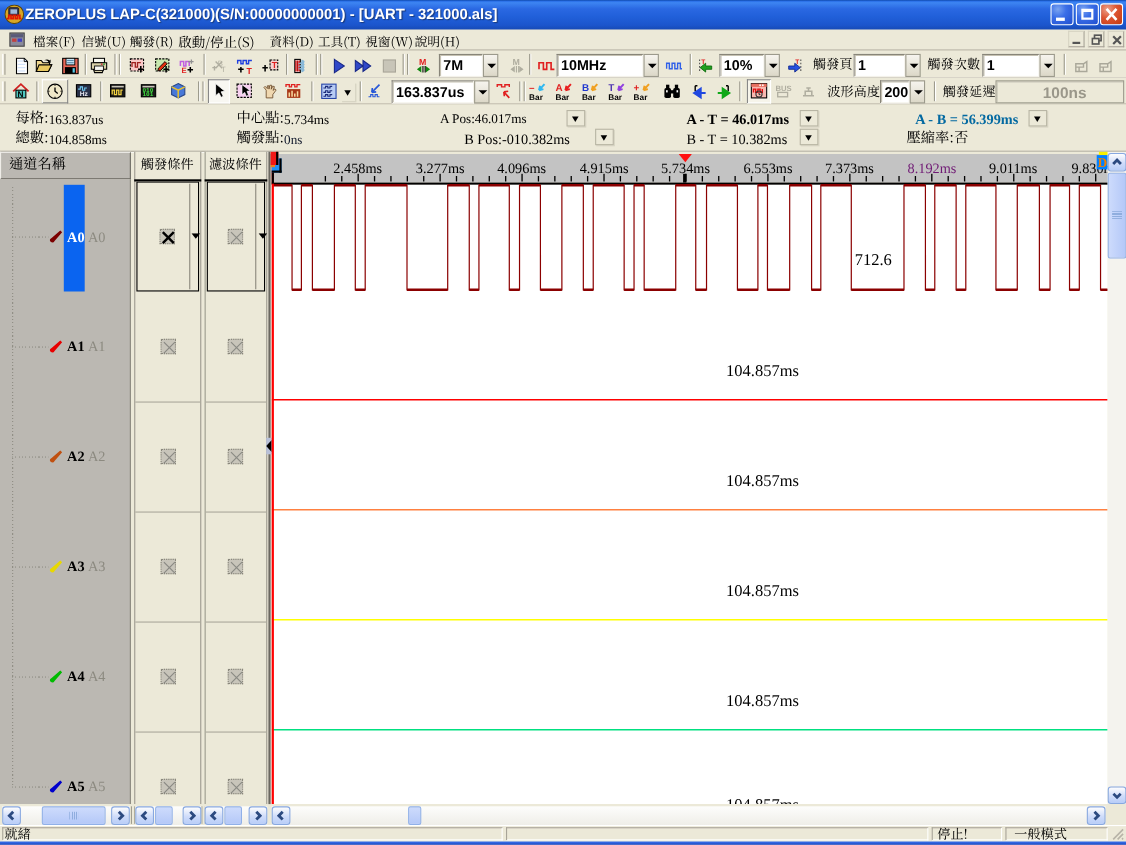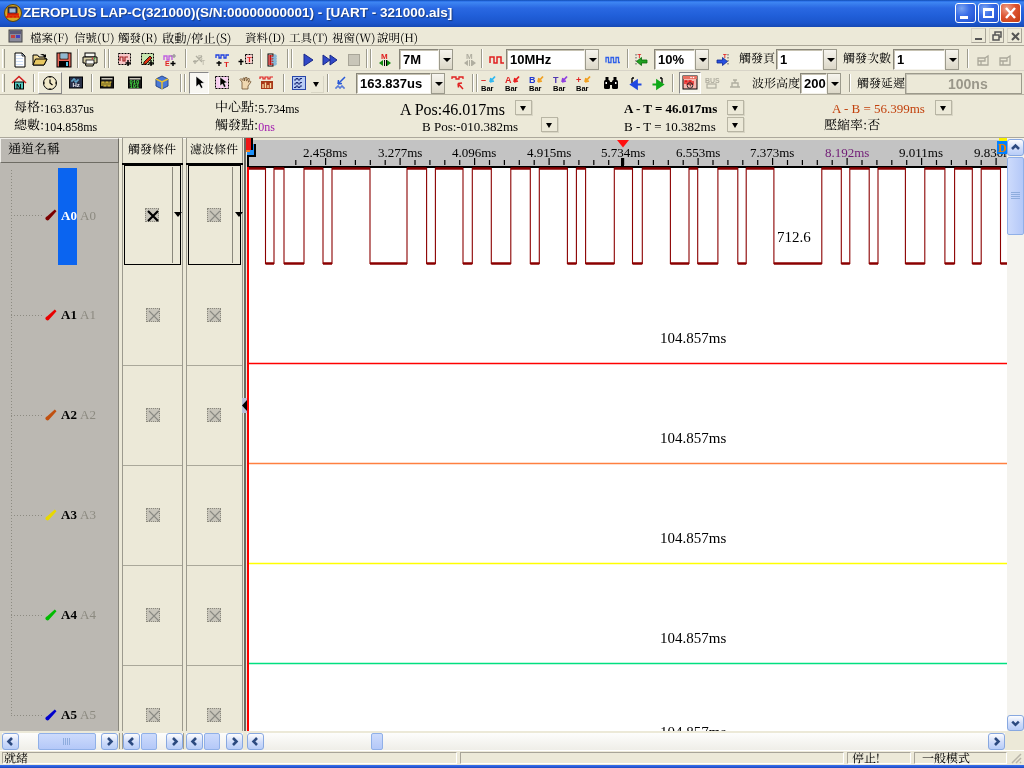--- a/index.html
+++ b/index.html
@@ -374,30 +374,30 @@
     <path transform="translate(0,11.4)" d="M5.9 -2.7H5.7C5.7 -1.9 5.3 -1.1 4.9 -0.8C4.6 -0.6 4.5 -0.4 4.6 -0.1C4.8 0.1 5.3 0 5.5 -0.2C5.9 -0.6 6.2 -1.5 5.9 -2.7ZM7.9 -3.2 6.7 -3.3V-0.1C6.7 0.5 6.9 0.6 7.8 0.6H9.1C10.9 0.6 11.2 0.5 11.2 0.1C11.2 0 11.2 -0.1 10.9 -0.2L10.9 -1.7H10.7C10.6 -1.1 10.4 -0.4 10.3 -0.2C10.3 -0.1 10.3 -0.1 10.1 -0.1C10 -0.1 9.6 -0.1 9.1 -0.1H8C7.6 -0.1 7.5 -0.1 7.5 -0.3V-2.8C7.8 -2.9 7.9 -3 7.9 -3.2ZM10.9 -3 10.7 -2.9C11.3 -2.3 11.8 -1.3 11.9 -0.5C12.7 0.2 13.4 -1.7 10.9 -3ZM8.3 -3.7 8.1 -3.6C8.6 -3.1 9.1 -2.2 9.1 -1.5C9.8 -0.8 10.6 -2.5 8.3 -3.7ZM1.7 -2.5H1.4C1.5 -1.7 1.2 -0.8 0.8 -0.4C0.6 -0.2 0.4 0.1 0.6 0.3C0.8 0.6 1.2 0.4 1.4 0.2C1.8 -0.3 2 -1.2 1.7 -2.5ZM3.9 -3.1 3.7 -3C4.1 -2.6 4.4 -1.8 4.4 -1.2C5.1 -0.7 5.8 -2.1 3.9 -3.1ZM2.8 -2.8 2.6 -2.7C2.7 -2.1 2.8 -1.1 2.7 -0.3C3.3 0.4 4.2 -1.1 2.8 -2.8ZM3.8 -5.7 3.6 -5.7C3.8 -5.3 4.1 -4.8 4.3 -4.3L1.5 -4.1C2.7 -5.1 4 -6.7 4.7 -7.7C5 -7.6 5.2 -7.7 5.3 -7.9L4.1 -8.6C3.9 -8.2 3.6 -7.7 3.3 -7.1H1.4C2.2 -8 3.2 -9.2 3.7 -10.1C3.9 -10 4.1 -10.2 4.2 -10.3L3 -10.9C2.6 -9.9 1.7 -8 1 -7.3C0.9 -7.2 0.7 -7.1 0.7 -7.1L1.1 -6C1.2 -6.1 1.3 -6.1 1.4 -6.3C2 -6.4 2.5 -6.6 3 -6.7C2.4 -5.7 1.7 -4.8 1 -4.2C0.9 -4.2 0.7 -4.1 0.7 -4.1L1.1 -3C1.2 -3 1.3 -3.1 1.4 -3.2C2.5 -3.5 3.6 -3.8 4.3 -4C4.4 -3.8 4.4 -3.5 4.4 -3.3C5.1 -2.7 5.9 -4.3 3.8 -5.7ZM9.4 -8.5 8.4 -8.9C8.2 -8.5 8 -8.1 7.8 -7.7C7.5 -7.8 7.2 -8 6.9 -8.1L6.8 -8L7.6 -7.4C7.3 -7 7 -6.7 6.8 -6.4L6.9 -6.3C7.3 -6.5 7.7 -6.7 8 -7.1C8.3 -6.9 8.5 -6.6 8.8 -6.4C8.3 -5.8 7.7 -5.3 7.1 -5L7.2 -4.8C7.9 -5.1 8.6 -5.5 9.2 -6C9.6 -5.7 9.8 -5.4 10 -5.1C10.6 -4.8 10.8 -5.5 9.7 -6.5C9.9 -6.7 10.2 -7 10.3 -7.3C10.6 -7.2 10.8 -7.3 10.8 -7.5L9.9 -8C9.7 -7.6 9.4 -7.2 9.2 -6.9C8.9 -7.1 8.7 -7.2 8.3 -7.4C8.6 -7.7 8.8 -8 8.9 -8.3C9.2 -8.3 9.4 -8.4 9.4 -8.5ZM5.7 -9.8V-3.5H5.8C6.2 -3.5 6.4 -3.7 6.4 -3.8V-4.3H11.1V-3.8H11.2C11.6 -3.8 11.9 -3.9 11.9 -4V-9C12.2 -9 12.3 -9.1 12.4 -9.2L11.5 -9.9L11 -9.4H8.1C8.4 -9.7 8.7 -10 8.9 -10.3C9.2 -10.3 9.4 -10.4 9.4 -10.6L8.2 -10.9C8 -10.5 7.8 -9.8 7.7 -9.4H6.6ZM6.4 -4.6V-9H11.1V-4.6Z M19.6 -3.4 18.3 -3.7C18.3 -3.4 18.3 -3.1 18.2 -2.8H16.4L16.7 -3.4C17.1 -3.4 17.2 -3.5 17.2 -3.7L16 -4C15.9 -3.7 15.8 -3.2 15.6 -2.8H13.5L13.6 -2.4H15.4C15.2 -1.9 14.9 -1.4 14.8 -1.1C15.3 -0.9 16.1 -0.7 16.8 -0.5C16 0 15 0.5 13.6 0.8L13.6 1C15.4 0.7 16.6 0.3 17.4 -0.3C18 -0 18.6 0.2 19 0.5C19.7 0.7 20 -0.3 18.1 -0.9C18.5 -1.3 18.8 -1.8 19 -2.4H20.8C21 -2.4 21.1 -2.4 21.1 -2.6C20.8 -3 20.2 -3.4 20.2 -3.4L19.7 -2.8H19.1L19.1 -3.1C19.4 -3.1 19.6 -3.2 19.6 -3.4ZM16.7 -4.4H15.2V-5.5H16.7ZM17.4 -4.4V-5.5H19V-4.4ZM20.2 -9 19.7 -8.5H19.6V-9.2C19.8 -9.3 20 -9.4 20 -9.5L19.1 -10.2L18.7 -9.7H17.4V-10.4C17.8 -10.5 17.9 -10.6 17.9 -10.7L16.7 -10.9V-9.7H15.5L14.6 -10.1V-8.5H13.5L13.6 -8.1H14.6V-6.3H14.7C15.1 -6.3 15.4 -6.5 15.4 -6.6V-6.8H16.7V-5.9H15.3L14.4 -6.3V-3.5H14.5C14.9 -3.5 15.2 -3.7 15.2 -3.8V-4H19V-3.7H19.1C19.4 -3.7 19.8 -3.8 19.8 -3.9V-5.4C20 -5.4 20.1 -5.5 20.2 -5.6L19.3 -6.3L18.9 -5.9H17.4V-6.8H18.8V-6.5H18.9C19.2 -6.5 19.6 -6.7 19.6 -6.7V-8.1H20.7C20.9 -8.1 21 -8.2 21 -8.3C20.7 -8.6 20.2 -9 20.2 -9ZM16.7 -8.5H15.4V-9.3H16.7ZM16.7 -8.1V-7.2H15.4V-8.1ZM17.4 -8.5V-9.3H18.8V-8.5ZM17.4 -8.1H18.8V-7.2H17.4ZM18.1 -2.4C18 -1.9 17.7 -1.5 17.4 -1.1C16.9 -1.1 16.4 -1.2 15.7 -1.2C15.9 -1.6 16.1 -2 16.2 -2.4ZM23 -10.7 21.6 -10.9C21.4 -8.6 20.7 -6.1 20 -4.4L20.2 -4.3C20.6 -4.9 20.9 -5.5 21.2 -6.2C21.4 -4.7 21.7 -3.4 22.2 -2.2C21.6 -1.1 20.6 -0 19.3 0.9L19.5 1C20.8 0.3 21.8 -0.5 22.6 -1.5C23.1 -0.5 23.8 0.4 24.8 1C24.9 0.7 25.2 0.5 25.5 0.4L25.6 0.3C24.5 -0.3 23.6 -1.1 23 -2.1C24 -3.7 24.4 -5.6 24.6 -7.8H25.2C25.4 -7.8 25.5 -7.8 25.5 -8C25.1 -8.4 24.4 -8.9 24.4 -8.9L23.8 -8.2H22C22.2 -8.9 22.4 -9.6 22.5 -10.4C22.8 -10.4 22.9 -10.5 23 -10.7ZM21.9 -7.8H23.7C23.5 -6 23.2 -4.3 22.6 -2.9C22 -4 21.7 -5.3 21.4 -6.7C21.6 -7 21.7 -7.4 21.9 -7.8Z M28.1 0.2C28.6 0.2 28.9 -0.2 28.9 -0.6C28.9 -1.1 28.6 -1.4 28.1 -1.4C27.7 -1.4 27.3 -1.1 27.3 -0.6C27.3 -0.2 27.7 0.2 28.1 0.2ZM28.1 -5C28.6 -5 28.9 -5.3 28.9 -5.7C28.9 -6.2 28.6 -6.6 28.1 -6.6C27.7 -6.6 27.3 -6.2 27.3 -5.7C27.3 -5.3 27.7 -5 28.1 -5Z" fill="#000000"></path>
   </svg>
 <div class="ab serif" style="left:44.251px;top:120px;font-size:12px;color:#000;font-weight:normal;white-space:nowrap">104.858ms</div>
 <svg style="position:absolute;left:215px;top:100px;overflow:visible" width="2" height="2">
     <path transform="translate(0,11.4)" d="M10.7 -4.3H6.9V-7.8H10.7ZM7.4 -10.8 6 -10.9V-8.2H2.3L1.4 -8.6V-2.7H1.5C1.9 -2.7 2.2 -2.9 2.2 -3V-4H6V1H6.2C6.5 1 6.9 0.8 6.9 0.7V-4H10.7V-2.9H10.8C11.1 -2.9 11.5 -3.1 11.6 -3.2V-7.6C11.8 -7.7 12 -7.8 12.1 -7.9L11 -8.7L10.6 -8.2H6.9V-10.4C7.2 -10.4 7.3 -10.6 7.4 -10.8ZM2.2 -4.3V-7.8H6V-4.3Z M18.7 -10.8 18.5 -10.7C19.3 -9.8 20.3 -8.4 20.6 -7.3C21.6 -6.5 22.3 -8.8 18.7 -10.8ZM18.2 -8.4 16.9 -8.6V-0.7C16.9 0.2 17.2 0.4 18.5 0.4H20.4C23.1 0.4 23.6 0.3 23.6 -0.2C23.6 -0.4 23.5 -0.5 23.2 -0.5L23.1 -2.9H23C22.8 -1.8 22.6 -0.9 22.5 -0.7C22.4 -0.5 22.3 -0.5 22.1 -0.4C21.9 -0.4 21.3 -0.4 20.4 -0.4H18.6C17.8 -0.4 17.7 -0.5 17.7 -0.8V-8.1C18 -8.1 18.1 -8.3 18.2 -8.4ZM23 -6.7 22.8 -6.6C24 -5.4 24.5 -3.4 24.7 -2.3C25.5 -1.3 26.4 -4.2 23 -6.7ZM15.3 -6.9H15C15.1 -5.1 14.4 -3.4 13.8 -2.7C13.6 -2.4 13.5 -2.1 13.7 -1.9C13.9 -1.6 14.5 -1.9 14.8 -2.4C15.3 -3.1 15.8 -4.7 15.3 -6.9Z M29.8 -2 29.6 -1.9C30 -1.3 30.3 -0.4 30.3 0.3C30.9 1 31.7 -0.5 29.8 -2ZM31.2 -2 31 -1.9C31.4 -1.4 31.9 -0.5 31.9 0.2C32.6 0.8 33.3 -0.8 31.2 -2ZM28.6 -1.9 28.4 -1.9C28.6 -1.2 28.7 -0.3 28.6 0.5C29.1 1.2 30.1 -0.3 28.6 -1.9ZM27.7 -1.9 27.4 -1.9C27.4 -1.2 27 -0.4 26.6 -0C26.4 0.2 26.3 0.5 26.4 0.7C26.6 1 27.1 0.9 27.3 0.6C27.7 0.2 27.9 -0.7 27.7 -1.9ZM28.1 -9.2 28 -9.2C28.2 -8.6 28.5 -7.8 28.5 -7.2C29 -6.7 29.5 -7.8 28.1 -9.2ZM36.2 -10.7 34.9 -10.8V-4.9H33.9L33 -5.3V0.8H33.1C33.5 0.8 33.8 0.7 33.8 0.6V-0.1H37.1V0.7H37.2C37.6 0.7 37.9 0.5 37.9 0.5V-4.4C38.2 -4.5 38.3 -4.5 38.4 -4.6L37.5 -5.4L37 -4.9H35.7V-7.5H38.2C38.4 -7.5 38.5 -7.6 38.5 -7.7C38.1 -8.1 37.5 -8.6 37.5 -8.6L37 -7.9H35.7V-10.3C36 -10.4 36.1 -10.5 36.2 -10.7ZM33.8 -0.5V-4.5H37.1V-0.5ZM27.8 -5.8V-6.1H29.2V-4.8H26.9L27 -4.4H29.2V-2.8H26.5L26.6 -2.4H32.5C32.7 -2.4 32.8 -2.5 32.8 -2.7C32.5 -3 31.9 -3.5 31.9 -3.5L31.4 -2.8H30V-4.4H32.2C32.3 -4.4 32.4 -4.4 32.5 -4.6C32.1 -4.9 31.6 -5.4 31.6 -5.4L31.1 -4.8H30V-6.1H31.4V-5.7H31.5C31.8 -5.7 32.1 -5.9 32.1 -6V-9.6C32.4 -9.7 32.6 -9.8 32.7 -9.8L31.7 -10.6L31.3 -10.1H27.9L27.1 -10.5V-5.5H27.2C27.5 -5.5 27.8 -5.7 27.8 -5.8ZM29.3 -6.5H27.8V-9.7H29.3ZM30 -6.5V-9.7H31.4V-9L30.6 -9.2C30.5 -8.7 30.3 -7.7 30.1 -7L30.3 -7C30.7 -7.6 31 -8.2 31.2 -8.7C31.3 -8.7 31.3 -8.7 31.4 -8.7V-6.5Z M41.1 0.2C41.6 0.2 41.9 -0.2 41.9 -0.6C41.9 -1.1 41.6 -1.4 41.1 -1.4C40.7 -1.4 40.3 -1.1 40.3 -0.6C40.3 -0.2 40.7 0.2 41.1 0.2ZM41.1 -5C41.6 -5 41.9 -5.3 41.9 -5.7C41.9 -6.2 41.6 -6.6 41.1 -6.6C40.7 -6.6 40.3 -6.2 40.3 -5.7C40.3 -5.3 40.7 -5 41.1 -5Z" fill="#000000"></path>
   </svg>
 <div class="ab serif" style="left:258.251px;top:102px;font-size:12px;color:#000;font-weight:normal;white-space:nowrap">5.734ms</div>
 <svg style="position:absolute;left:215px;top:118px;overflow:visible" width="2" height="2">
     <path transform="translate(0,11.4)" d="M3.8 -9.2C3.7 -8.7 3.4 -8.1 3.2 -7.6H2.2L1.8 -7.8C2 -8.2 2.3 -8.7 2.5 -9.2ZM9.2 -2.1 9 -2C9.2 -1.8 9.4 -1.5 9.6 -1.3L8.6 -1.2V-2.5H9.6V-2.1H9.7C10 -2.1 10.3 -2.3 10.3 -2.3V-4.3C10.5 -4.3 10.7 -4.4 10.7 -4.4L9.9 -5.1L9.6 -4.7H8.6V-5.4C8.9 -5.4 9 -5.5 9 -5.7L7.9 -5.8V-4.7H7.1L6.5 -5C6.8 -5.3 7.1 -5.7 7.4 -6.1H11.3C11.2 -2.5 11.1 -0.5 10.8 -0.1C10.6 0 10.6 0 10.3 0C10.1 0 9.3 -0 8.8 -0.1L8.8 0.2C9.2 0.2 9.7 0.3 9.9 0.5C10 0.6 10.1 0.8 10.1 1C10.6 1 11.1 0.9 11.4 0.5C11.9 -0 12 -2 12.1 -6C12.3 -6 12.5 -6.1 12.6 -6.2L11.6 -7L11.2 -6.4H7.6C7.7 -6.7 7.9 -6.9 8 -7.2C8.3 -7.2 8.4 -7.3 8.5 -7.4L7.9 -7.6H11.1V-7.2H11.2C11.6 -7.2 11.9 -7.4 11.9 -7.4V-9.7C12.1 -9.8 12.2 -9.8 12.3 -9.9L11.4 -10.6L11 -10.2H6.9L6 -10.5V-7.1H6.1C6.5 -7.1 6.7 -7.3 6.7 -7.3V-7.6H7.2C6.8 -6.3 6.1 -5.2 5.3 -4.4V-7.1C5.6 -7.1 5.8 -7.2 5.9 -7.3L4.8 -8.1L4.5 -7.6H3.5C4 -8.1 4.4 -8.7 4.7 -9.1C4.9 -9.1 5.1 -9.2 5.2 -9.2L4.3 -10.1L3.8 -9.6H2.7L3 -10.3C3.2 -10.3 3.4 -10.4 3.4 -10.5L2.3 -10.9C1.9 -9.2 1.2 -7.6 0.4 -6.5L0.6 -6.4C0.9 -6.6 1.1 -6.9 1.4 -7.2V-4.7C1.4 -2.8 1.3 -0.7 0.5 0.9L0.7 1C1.6 -0.1 1.9 -1.5 2 -2.9H4.6V-0.2C4.6 0 4.5 0.1 4.3 0.1C4.1 0.1 2.9 0 2.9 0V0.2C3.4 0.3 3.7 0.4 3.9 0.5C4.1 0.6 4.1 0.8 4.1 1C5.2 0.9 5.3 0.5 5.3 -0.1V-4C5.7 -4.2 6 -4.5 6.3 -4.8V-2H6.4C6.7 -2 7 -2.1 7 -2.2V-2.5H7.9V-1.1C7 -1 6.2 -0.9 5.8 -0.9L6.2 0.1C6.3 0 6.5 -0.1 6.5 -0.2C7.9 -0.5 8.9 -0.8 9.7 -1C9.8 -0.8 9.9 -0.6 9.9 -0.5C10.6 0.1 11.2 -1.3 9.2 -2.1ZM2.1 -7.2H3V-5.5H2.1ZM2.1 -5.1H3V-3.2H2.1C2.1 -3.7 2.1 -4.2 2.1 -4.7ZM4.6 -7.2V-5.5H3.7V-7.2ZM4.6 -5.1V-3.2H3.7V-5.1ZM6.7 -8V-9.8H7.7V-8ZM11.1 -8H10.1V-9.8H11.1ZM8.4 -8V-9.8H9.4V-8ZM7 -2.9V-4.3H7.9V-2.9ZM9.6 -2.9H8.6V-4.3H9.6Z M14.9 -9.1 14.8 -9C15.3 -8.7 15.9 -8.1 16 -7.5C16.1 -7.5 16.1 -7.5 16.2 -7.4C15.4 -6.7 14.5 -6.1 13.5 -5.7L13.6 -5.5C14.3 -5.7 15 -6 15.6 -6.3L15.6 -6.3H17.4V-4.8H15.8L14.8 -5.3C14.8 -4.7 14.7 -3.8 14.5 -3.2C14.3 -3.1 14.1 -3.1 14 -3L14.9 -2.2L15.3 -2.7H17.4C17.3 -1.2 17 -0.3 16.7 -0.1C16.6 0 16.5 0.1 16.2 0.1C16 0.1 15.2 0 14.7 -0.1L14.7 0.2C15.1 0.2 15.6 0.4 15.7 0.5C15.9 0.6 16 0.8 16 1C16.4 1 16.9 0.9 17.2 0.7C17.7 0.3 18.1 -0.8 18.2 -2.6C18.5 -2.6 18.6 -2.7 18.7 -2.8L17.8 -3.6L17.3 -3.1H15.3C15.4 -3.5 15.5 -4 15.5 -4.4H17.4V-3.9H17.5C17.8 -3.9 18.2 -4.1 18.2 -4.1V-6.1C18.4 -6.2 18.6 -6.3 18.7 -6.4L17.9 -7.1L17.5 -6.7H16.1C17.4 -7.5 18.3 -8.5 19 -9.7C19.3 -9.7 19.4 -9.7 19.5 -9.8L18.6 -10.7L18 -10.1H14.4L14.5 -9.8H18C17.7 -9.1 17.2 -8.5 16.7 -8C16.7 -8.4 16.2 -8.9 14.9 -9.1ZM19.5 -2.2 19.4 -2.1C19.9 -1.8 20.6 -1.4 21.2 -1C20.3 -0.3 19.3 0.4 18 0.8L18.1 1C19.6 0.7 20.8 0.1 21.8 -0.7C22.5 -0.1 23.2 0.4 23.6 0.9C24.5 1.2 24.6 0 22.4 -1.2C22.9 -1.6 23.3 -2.2 23.7 -2.7C24 -2.8 24.1 -2.8 24.2 -2.9L23.3 -3.7L22.7 -3.2H18.9L19 -2.8H22.6C22.4 -2.4 22.1 -1.9 21.7 -1.5C21.1 -1.8 20.4 -2 19.5 -2.2ZM20 -10.9 19.8 -10.8C20.3 -9.3 21.2 -8 22.3 -7.1L21.9 -6.7H20.6L19.7 -7.1V-5.9C19.7 -5.1 19.5 -4.2 18.5 -3.5L18.6 -3.3C20.3 -4 20.5 -5.1 20.5 -5.9V-6.3H22V-4.5C22 -4 22.1 -3.8 22.8 -3.8H23.4C24.5 -3.8 24.7 -3.9 24.7 -4.3C24.7 -4.4 24.6 -4.5 24.4 -4.6L24.3 -4.6H24.2C24.2 -4.6 24.1 -4.5 24 -4.5C24 -4.5 23.9 -4.5 23.9 -4.5C23.8 -4.5 23.6 -4.5 23.5 -4.5H23C22.9 -4.5 22.8 -4.6 22.8 -4.7V-6.2C23 -6.2 23.2 -6.3 23.3 -6.4L23.2 -6.4C23.7 -6.1 24.2 -5.8 24.8 -5.6C24.9 -6 25.2 -6.3 25.6 -6.3L25.6 -6.4C24.6 -6.8 23.6 -7.2 22.8 -7.8C23.4 -8.1 24.1 -8.4 24.5 -8.7C24.8 -8.6 24.9 -8.7 25 -8.8L24 -9.5C23.6 -9.1 23 -8.4 22.5 -7.9C22.1 -8.2 21.7 -8.6 21.4 -8.9C22 -9.2 22.8 -9.6 23.2 -9.9C23.5 -9.8 23.6 -9.9 23.7 -10L22.7 -10.7C22.4 -10.3 21.7 -9.6 21.2 -9.1C20.7 -9.7 20.3 -10.3 20 -10.9Z M29.8 -2 29.6 -1.9C30 -1.3 30.3 -0.4 30.3 0.3C30.9 1 31.7 -0.5 29.8 -2ZM31.2 -2 31 -1.9C31.4 -1.4 31.9 -0.5 31.9 0.2C32.6 0.8 33.3 -0.8 31.2 -2ZM28.6 -1.9 28.4 -1.9C28.6 -1.2 28.7 -0.3 28.6 0.5C29.1 1.2 30.1 -0.3 28.6 -1.9ZM27.7 -1.9 27.4 -1.9C27.4 -1.2 27 -0.4 26.6 -0C26.4 0.2 26.3 0.5 26.4 0.7C26.6 1 27.1 0.9 27.3 0.6C27.7 0.2 27.9 -0.7 27.7 -1.9ZM28.1 -9.2 28 -9.2C28.2 -8.6 28.5 -7.8 28.5 -7.2C29 -6.7 29.5 -7.8 28.1 -9.2ZM36.2 -10.7 34.9 -10.8V-4.9H33.9L33 -5.3V0.8H33.1C33.5 0.8 33.8 0.7 33.8 0.6V-0.1H37.1V0.7H37.2C37.6 0.7 37.9 0.5 37.9 0.5V-4.4C38.2 -4.5 38.3 -4.5 38.4 -4.6L37.5 -5.4L37 -4.9H35.7V-7.5H38.2C38.4 -7.5 38.5 -7.6 38.5 -7.7C38.1 -8.1 37.5 -8.6 37.5 -8.6L37 -7.9H35.7V-10.3C36 -10.4 36.1 -10.5 36.2 -10.7ZM33.8 -0.5V-4.5H37.1V-0.5ZM27.8 -5.8V-6.1H29.2V-4.8H26.9L27 -4.4H29.2V-2.8H26.5L26.6 -2.4H32.5C32.7 -2.4 32.8 -2.5 32.8 -2.7C32.5 -3 31.9 -3.5 31.9 -3.5L31.4 -2.8H30V-4.4H32.2C32.3 -4.4 32.4 -4.4 32.5 -4.6C32.1 -4.9 31.6 -5.4 31.6 -5.4L31.1 -4.8H30V-6.1H31.4V-5.7H31.5C31.8 -5.7 32.1 -5.9 32.1 -6V-9.6C32.4 -9.7 32.6 -9.8 32.7 -9.8L31.7 -10.6L31.3 -10.1H27.9L27.1 -10.5V-5.5H27.2C27.5 -5.5 27.8 -5.7 27.8 -5.8ZM29.3 -6.5H27.8V-9.7H29.3ZM30 -6.5V-9.7H31.4V-9L30.6 -9.2C30.5 -8.7 30.3 -7.7 30.1 -7L30.3 -7C30.7 -7.6 31 -8.2 31.2 -8.7C31.3 -8.7 31.3 -8.7 31.4 -8.7V-6.5Z M41.1 0.2C41.6 0.2 41.9 -0.2 41.9 -0.6C41.9 -1.1 41.6 -1.4 41.1 -1.4C40.7 -1.4 40.3 -1.1 40.3 -0.6C40.3 -0.2 40.7 0.2 41.1 0.2ZM41.1 -5C41.6 -5 41.9 -5.3 41.9 -5.7C41.9 -6.2 41.6 -6.6 41.1 -6.6C40.7 -6.6 40.3 -6.2 40.3 -5.7C40.3 -5.3 40.7 -5 41.1 -5Z" fill="#000000"></path>
   </svg>
-<div class="ab serif" style="left:258.251px;top:120px;font-size:12px;color:#a21caf;font-weight:normal;white-space:nowrap">0ns</div>
-<div class="ab serif" style="left:400px;top:101px;font-size:16px;color:#000;font-weight:normal;white-space:nowrap">A Pos:46.017ms</div>
+<div class="ab serif" style="left:258.251px;top:120px;font-size:12px;color:#0f172a;font-weight:normal;white-space:nowrap">0ns</div>
+<div class="ab serif" style="left:400px;top:101px;font-size:12px;color:#000;font-weight:normal;white-space:nowrap">A Pos:46.017ms</div>
 <div class="ab serif" style="left:422px;top:119px;font-size:13px;color:#000;font-weight:normal;white-space:nowrap">B Pos:-010.382ms</div>
 <div class="ddb" style="left:515px;top:100px;width:17px;height:15px"></div>
 <div class="ddb" style="left:541px;top:117px;width:17px;height:15px"></div>
 <div class="ab serif" style="left:624px;top:101px;font-size:13px;color:#000;font-weight:bold;white-space:nowrap">A - T = 46.017ms</div>
 <div class="ab serif" style="left:624px;top:119px;font-size:13px;color:#000;font-weight:normal;white-space:nowrap">B - T = 10.382ms</div>
 <div class="ddb" style="left:727px;top:100px;width:17px;height:15px"></div>
 <div class="ddb" style="left:727px;top:117px;width:17px;height:15px"></div>
-<div class="ab serif" style="left:832px;top:101px;font-size:13px;color:#c2410c;font-weight:normal;white-space:nowrap">A - B = 56.399ms</div>
+<div class="ab serif" style="left:832px;top:101px;font-size:13px;color:#0369a1;font-weight:bold;white-space:nowrap">A - B = 56.399ms</div>
 <div class="ddb" style="left:935px;top:100px;width:17px;height:15px"></div>
 <svg style="position:absolute;left:824px;top:118px;overflow:visible" width="2" height="2">
     <path transform="translate(0,11.4)" d="M3.9 -5.4 3.9 -5.2C4.5 -5.1 5.2 -4.8 5.5 -4.7C6.1 -4.6 6.2 -5.8 3.9 -5.4ZM3.8 -5.8H6.3V-4.7C5.4 -4.5 4.4 -4.3 3.7 -4.2C3.8 -4.6 3.8 -5 3.8 -5.4ZM4 -6.7V-6.8H6.2V-6.6H6.3L6.5 -6.6L6.1 -6.2H4L3.4 -6.5C3.7 -6.5 4 -6.7 4 -6.7ZM3.1 -6.3V-5.4C3.1 -4.5 3.1 -3.4 2.6 -2.4L2.7 -2.3C3.3 -2.7 3.5 -3.4 3.7 -4L4 -3.3C4.1 -3.4 4.2 -3.5 4.2 -3.6C5 -3.9 5.7 -4.1 6.3 -4.4V-3.6C6.3 -3.4 6.2 -3.4 6.1 -3.4C5.9 -3.4 5.1 -3.4 5.1 -3.4V-3.2C5.5 -3.2 5.7 -3.1 5.8 -3C5.9 -2.9 6 -2.7 6 -2.6C6.9 -2.7 7 -3 7 -3.5V-5.7C7.3 -5.7 7.5 -5.8 7.6 -5.9L6.6 -6.7C6.8 -6.7 6.9 -6.8 6.9 -6.8V-8.7C7.1 -8.7 7.3 -8.8 7.4 -8.9L6.5 -9.5L6.1 -9.1H4L3.2 -9.5V-6.6L3.1 -6.6ZM10.3 -9.1 10.2 -9C10.5 -8.7 10.8 -8.2 10.8 -7.9C11 -7.7 11.2 -7.7 11.3 -7.8L10.8 -7.2H9.7C9.8 -7.7 9.8 -8.3 9.8 -9C10 -9 10.2 -9.1 10.2 -9.3L9 -9.4C9 -8.6 9 -7.9 8.9 -7.2H7.3L7.4 -6.8H8.9C8.8 -5.2 8.4 -4 7.1 -3L7.3 -2.8C8.8 -3.7 9.4 -4.8 9.6 -6.3C9.9 -5 10.4 -3.6 11.7 -2.8C11.7 -3.2 12 -3.4 12.4 -3.4L12.4 -3.6C10.8 -4.4 10.1 -5.6 9.8 -6.8H12C12.2 -6.8 12.3 -6.9 12.4 -7C12 -7.3 11.4 -7.8 11.4 -7.8C11.7 -8 11.6 -8.8 10.3 -9.1ZM8 -2.4 6.8 -2.5V-1.5H3.1L3.2 -1.1H6.8V0.2H1.9L2.1 0.5H12.2C12.4 0.5 12.5 0.5 12.6 0.3C12.1 -0.1 11.5 -0.6 11.5 -0.6L10.9 0.2H7.6V-1.1H11C11.2 -1.1 11.3 -1.2 11.3 -1.4C10.9 -1.7 10.3 -2.2 10.3 -2.2L9.8 -1.5H7.6V-2.1C7.9 -2.2 7.9 -2.3 8 -2.4ZM4 -7.2V-7.8H6.2V-7.2ZM4 -8.2V-8.7H6.2V-8.2ZM11.1 -10.8 10.5 -10.1H2.4L1.5 -10.5V-6.2C1.5 -3.8 1.4 -1.2 0.4 0.8L0.6 0.9C2.2 -1.1 2.3 -4 2.3 -6.2V-9.7H11.9C12.1 -9.7 12.2 -9.8 12.2 -9.9C11.8 -10.3 11.1 -10.8 11.1 -10.8Z M14.6 -2.4H14.3C14.4 -1.5 14.1 -0.5 13.7 -0.1C13.5 0.1 13.4 0.4 13.5 0.6C13.7 0.9 14.2 0.7 14.4 0.4C14.7 -0 14.9 -1.1 14.6 -2.4ZM16.4 -2.8 16.2 -2.7C16.6 -2.2 17 -1.2 17 -0.6C17.7 0.1 18.4 -1.5 16.4 -2.8ZM15.5 -2.6 15.3 -2.5C15.5 -1.8 15.6 -0.7 15.4 0.1C16 0.9 16.9 -0.7 15.5 -2.6ZM16.1 -5.5 16 -5.4C16.1 -5 16.4 -4.5 16.5 -4L14.4 -3.9C15.5 -5 16.7 -6.6 17.3 -7.7C17.4 -7.7 17.4 -7.7 17.5 -7.7C17.5 -7.6 17.5 -7.5 17.6 -7.4C17.7 -7.1 18.2 -7.2 18.4 -7.5C18.6 -7.7 18.7 -8.2 18.7 -8.8H24.3L23.8 -7.8L24 -7.7C24.3 -8 24.9 -8.4 25.2 -8.7C25.4 -8.7 25.6 -8.7 25.7 -8.8L24.8 -9.7L24.3 -9.2H22C22.4 -9.5 22.3 -10.5 20.6 -10.9L20.5 -10.8C20.9 -10.5 21.3 -9.8 21.4 -9.2L21.5 -9.2H18.7C18.7 -9.4 18.6 -9.6 18.6 -9.8L18.4 -9.8C18.4 -9.2 18.1 -8.4 17.8 -8.1C17.7 -8 17.7 -8 17.6 -7.9L16.7 -8.6C16.5 -8.1 16.2 -7.5 15.9 -6.9H14.4C15.1 -7.8 15.9 -9 16.3 -9.9C16.6 -9.9 16.7 -10 16.8 -10.1L15.5 -10.7C15.3 -9.7 14.6 -7.9 14 -7.1C13.9 -7 13.7 -7 13.7 -7L14.1 -5.8C14.2 -5.9 14.3 -6 14.4 -6.1C14.9 -6.3 15.3 -6.4 15.7 -6.5C15.1 -5.5 14.5 -4.5 13.9 -4C13.8 -3.9 13.6 -3.9 13.6 -3.9L14 -2.7C14.1 -2.8 14.2 -2.9 14.3 -3C15.2 -3.3 16 -3.6 16.6 -3.7C16.6 -3.5 16.7 -3.2 16.7 -2.9C17.3 -2.2 18.1 -3.8 16.1 -5.5ZM23.8 -0.5H21.2V-2.6H23.8ZM21.2 0.6V-0.1H23.8V0.8H23.9C24.2 0.8 24.6 0.6 24.6 0.5V-4.8C24.9 -4.8 25.1 -4.9 25.2 -5L24.1 -5.8L23.7 -5.3H22.3C22.5 -5.8 22.8 -6.4 23 -6.9H25.1C25.2 -6.9 25.4 -7 25.4 -7.1C25 -7.5 24.4 -7.9 24.4 -7.9L23.9 -7.3H20.1L20.2 -6.9H22.2L21.9 -5.3H21.3L20.4 -5.7V0.9H20.6C20.9 0.9 21.2 0.7 21.2 0.6ZM23.8 -3H21.2V-4.9H23.8ZM20.4 -7.8 19.2 -8.2C18.8 -6.5 18.1 -4.6 17.4 -3.4L17.6 -3.3C17.9 -3.7 18.2 -4.1 18.5 -4.6V1H18.6C18.9 1 19.2 0.8 19.3 0.8V-5.4C19.5 -5.4 19.6 -5.5 19.7 -5.6L19.2 -5.8C19.4 -6.4 19.7 -7 19.9 -7.6C20.2 -7.6 20.3 -7.7 20.4 -7.8Z M37.7 -7.8 36.6 -8.5C36.1 -7.7 35.4 -6.9 35 -6.5L35.1 -6.3C35.8 -6.6 36.5 -7.1 37.2 -7.7C37.5 -7.6 37.6 -7.7 37.7 -7.8ZM27.5 -8.3 27.4 -8.2C27.9 -7.7 28.6 -6.8 28.7 -6.1C29.6 -5.5 30.3 -7.3 27.5 -8.3ZM34.8 -6 34.7 -5.9C35.6 -5.4 36.9 -4.4 37.4 -3.6C38.4 -3.2 38.6 -5.2 34.8 -6ZM26.8 -4.2 27.4 -3.3C27.5 -3.3 27.6 -3.5 27.6 -3.6C28.9 -4.5 29.9 -5.3 30.6 -5.9L30.5 -6C29 -5.2 27.4 -4.4 26.8 -4.2ZM31.5 -11 31.4 -10.9C31.8 -10.5 32.3 -9.9 32.4 -9.3L32.4 -9.3H26.9L27 -8.9H32C31.6 -8.4 30.8 -7.4 30.2 -7.1C30.1 -7.1 30 -7 30 -7L30.4 -6.1C30.5 -6.2 30.6 -6.2 30.6 -6.4C31.4 -6.4 32.1 -6.6 32.7 -6.7C31.9 -5.9 31 -5 30.1 -4.6C30 -4.5 29.8 -4.5 29.8 -4.5L30.3 -3.6C30.3 -3.6 30.4 -3.6 30.4 -3.7C31.9 -4 33.2 -4.3 34.1 -4.5C34.3 -4.2 34.4 -3.9 34.4 -3.6C35.3 -2.9 36.1 -4.8 33.4 -5.8L33.3 -5.7C33.5 -5.5 33.8 -5.1 34 -4.8C32.8 -4.6 31.6 -4.5 30.7 -4.5C32.1 -5.3 33.6 -6.4 34.4 -7.3C34.7 -7.2 34.9 -7.3 35 -7.4L33.9 -8C33.7 -7.7 33.4 -7.4 33.1 -7C32.3 -7 31.5 -7 30.9 -7C31.5 -7.4 32.2 -7.9 32.6 -8.3C32.9 -8.3 33 -8.4 33.1 -8.5L32.3 -8.9H37.8C38 -8.9 38.1 -9 38.2 -9.1C37.7 -9.5 36.9 -10.1 36.9 -10.1L36.3 -9.3H33C33.3 -9.6 33.3 -10.6 31.5 -11ZM37.2 -3.2 36.6 -2.4H32.9V-3.3C33.2 -3.3 33.3 -3.4 33.3 -3.6L32 -3.7V-2.4H26.5L26.7 -2H32V1H32.2C32.5 1 32.9 0.8 32.9 0.7V-2H38.1C38.3 -2 38.4 -2.1 38.4 -2.2C38 -2.6 37.2 -3.2 37.2 -3.2Z M41.1 0.2C41.6 0.2 41.9 -0.2 41.9 -0.6C41.9 -1.1 41.6 -1.4 41.1 -1.4C40.7 -1.4 40.3 -1.1 40.3 -0.6C40.3 -0.2 40.7 0.2 41.1 0.2ZM41.1 -5C41.6 -5 41.9 -5.3 41.9 -5.7C41.9 -6.2 41.6 -6.6 41.1 -6.6C40.7 -6.6 40.3 -6.2 40.3 -5.7C40.3 -5.3 40.7 -5 41.1 -5Z M51.1 -7.9 51 -7.7C52.6 -7.1 54 -6 54.7 -5.1C55.5 -4.4 55.9 -5.3 54.9 -6.2C54.2 -6.9 52.8 -7.5 51.1 -7.9ZM44.1 -10 44.2 -9.6H49.6C48.5 -7.7 46.1 -5.7 43.7 -4.5L43.8 -4.3C45.8 -5.1 47.8 -6.3 49.3 -7.7V-4.3H49.5C49.8 -4.3 50.1 -4.5 50.2 -4.6V-8.1C50.4 -8.2 50.5 -8.2 50.5 -8.3L50.1 -8.5C50.4 -8.9 50.7 -9.2 50.9 -9.6H55.1C55.3 -9.6 55.4 -9.6 55.5 -9.8C55 -10.2 54.2 -10.8 54.2 -10.8L53.6 -10ZM52.8 -3.5V-0.4H46.8V-3.5ZM46 -3.9V1H46.1C46.4 1 46.8 0.8 46.8 0.7V0H52.8V0.9H52.9C53.2 0.9 53.6 0.7 53.6 0.7V-3.4C53.9 -3.4 54.1 -3.5 54.2 -3.6L53.1 -4.4L52.6 -3.9H46.9L46 -4.3Z" fill="#000000"></path>
   </svg>
 <div class="ab" style="left:0;top:138px;width:119px;height:25px;background:#bbb8b2;border:1px solid #efede8;border-right-color:#6e6c64;border-bottom-color:#6e6c64"></div>
 <svg style="position:absolute;left:8px;top:142px;overflow:visible" width="2" height="2">
     <path transform="translate(0,11.4)" d="M1.5 -10.9 1.4 -10.8C1.9 -10.3 2.7 -9.4 2.9 -8.7C3.8 -8.2 4.3 -10 1.5 -10.9ZM1.3 -4.9C1.2 -4.8 0.9 -4.7 0.8 -4.7L1.5 -4L1.8 -4.2H3.4C3 -2.4 2 -0.4 0.4 0.9L0.5 1C1.6 0.4 2.5 -0.5 3.1 -1.5C4.1 0.3 5.6 0.7 8.3 0.7C9.2 0.7 11.3 0.7 12.1 0.7C12.1 0.3 12.3 0 12.6 -0V-0.2C11.6 -0.2 9.3 -0.2 8.3 -0.2C5.7 -0.2 4.2 -0.4 3.2 -1.7C3.7 -2.5 4.1 -3.3 4.3 -4.1C4.6 -4.1 4.7 -4.2 4.8 -4.3L3.9 -5.1L3.4 -4.6H2C2.6 -5.3 3.4 -6.4 3.8 -7C4.2 -7 4.5 -7.1 4.6 -7.2L3.6 -8.1L3.1 -7.6H0.7L0.8 -7.2H3C2.6 -6.5 1.9 -5.5 1.3 -4.9ZM10.8 -3.8H8.9V-5.4H10.8ZM6.1 -1.1V-3.4H8.1V-1H8.2C8.6 -1 8.9 -1.2 8.9 -1.3V-3.4H10.8V-2C10.8 -1.8 10.8 -1.7 10.6 -1.7C10.3 -1.7 9.4 -1.8 9.4 -1.8V-1.6C9.8 -1.5 10.1 -1.4 10.3 -1.3C10.4 -1.2 10.4 -1 10.5 -0.8C11.5 -0.9 11.6 -1.3 11.6 -1.9V-7.1C11.9 -7.1 12.1 -7.3 12.2 -7.4L11.1 -8.2L10.7 -7.6H8.9C9 -7.8 9 -8.1 8.8 -8.4C9.6 -8.8 10.6 -9.3 11.2 -9.8C11.4 -9.8 11.6 -9.8 11.7 -9.9L10.8 -10.8L10.2 -10.3H5.1L5.2 -9.9H10C9.7 -9.5 9.1 -9 8.6 -8.6C8.3 -8.9 7.7 -9.3 6.6 -9.6L6.5 -9.3C7.4 -8.8 8 -8.2 8.3 -7.7L8.3 -7.6H6.1L5.3 -8.1V-0.8H5.4C5.8 -0.8 6.1 -1 6.1 -1.1ZM10.8 -5.8H8.9V-7.3H10.8ZM8.1 -3.8H6.1V-5.4H8.1ZM8.1 -5.8H6.1V-7.3H8.1Z M14.3 -10.8 14.2 -10.7C14.7 -10.2 15.4 -9.4 15.5 -8.7C16.4 -8.1 17 -10 14.3 -10.8ZM18.6 -10.8 18.5 -10.7C18.9 -10.3 19.4 -9.6 19.5 -8.9C20.3 -8.3 21.1 -10.1 18.6 -10.8ZM14.4 -5.1C14.2 -5.1 14 -5 13.9 -4.9L14.6 -4.3L15 -4.5H16.4C16 -2.7 15 -0.7 13.5 0.6L13.7 0.8C14.5 0.2 15.3 -0.5 15.8 -1.3C16.9 0.3 18.3 0.6 20.8 0.6C21.8 0.6 24 0.6 24.9 0.6C24.9 0.3 25.1 0.1 25.5 -0V-0.2C24.3 -0.2 21.9 -0.2 20.8 -0.2C18.4 -0.2 17 -0.3 16 -1.6C16.6 -2.5 17 -3.5 17.3 -4.5C17.6 -4.5 17.7 -4.5 17.8 -4.6L16.9 -5.5L16.4 -4.9H15.1C15.6 -5.7 16.3 -6.7 16.7 -7.4C17 -7.4 17.3 -7.5 17.4 -7.6L16.4 -8.4L16 -8H13.5L13.7 -7.6H15.9C15.5 -6.8 14.9 -5.8 14.4 -5.1ZM24 -9.5 23.4 -8.8H22C22.5 -9.3 23 -9.9 23.3 -10.4C23.6 -10.3 23.8 -10.5 23.8 -10.6L22.5 -11C22.3 -10.3 21.9 -9.4 21.6 -8.8H17.4L17.5 -8.4H20.2L20.1 -7.1H19.2L18.3 -7.6V-0.8H18.5C18.8 -0.8 19.1 -1 19.1 -1.1V-1.5H23.1V-0.9H23.2C23.5 -0.9 23.9 -1.1 23.9 -1.2V-6.6C24.2 -6.7 24.4 -6.8 24.5 -6.9L23.5 -7.7L23 -7.1H20.7C20.9 -7.5 21.1 -8 21.2 -8.4H24.8C25 -8.4 25.1 -8.4 25.1 -8.6C24.7 -9 24 -9.5 24 -9.5ZM19.1 -1.9V-3.3H23.1V-1.9ZM19.1 -3.7V-5H23.1V-3.7ZM19.1 -5.4V-6.8H23.1V-5.4Z M34.6 -9C33.9 -7.8 33 -6.6 31.8 -5.6C32 -6.1 31.5 -7.1 29.7 -7.7C30.2 -8.1 30.6 -8.5 31 -9ZM31.2 -10.9C30.3 -9.1 28.5 -7.1 26.7 -6L26.9 -5.8C27.8 -6.3 28.7 -6.8 29.4 -7.5C30.1 -6.9 30.9 -6.1 31.2 -5.4C31.3 -5.4 31.4 -5.3 31.5 -5.3C30.1 -4.1 28.3 -3.1 26.4 -2.4L26.6 -2.2C27.9 -2.6 29.1 -3.1 30.2 -3.7V1H30.3C30.8 1 31 0.8 31 0.7V0H36.4V1H36.5C36.8 1 37.3 0.7 37.3 0.7V-3.6C37.5 -3.7 37.8 -3.8 37.8 -3.9L36.8 -4.7L36.3 -4.2H31.2L31.1 -4.2C33.1 -5.5 34.6 -7.1 35.7 -8.8C36 -8.9 36.2 -8.9 36.3 -9L35.3 -10L34.6 -9.4H31.4C31.6 -9.7 31.9 -10 32.1 -10.3C32.4 -10.2 32.5 -10.3 32.6 -10.4ZM36.4 -0.4H31V-3.8H36.4Z M50.6 -9.9 49.6 -10.8C48.4 -10.4 45.8 -9.8 43.8 -9.5L43.8 -9.3C46.1 -9.3 48.6 -9.7 50 -10C50.3 -9.9 50.5 -9.9 50.6 -9.9ZM50.7 -9.1 49.5 -9.6C49.2 -8.6 48.7 -7.4 48.3 -6.7L48.5 -6.6C49.1 -7.2 49.8 -8.1 50.2 -8.9C50.5 -8.9 50.6 -9 50.7 -9.1ZM46.3 -9.4 46.1 -9.3C46.5 -8.9 46.9 -8.2 47 -7.6C47.7 -7 48.5 -8.5 46.3 -9.4ZM44.4 -9 44.2 -8.9C44.6 -8.5 45 -7.7 45 -7.1C45.7 -6.5 46.5 -8 44.4 -9ZM43.5 -7.6 43 -6.9H42.4V-9.6C42.9 -9.8 43.4 -9.9 43.7 -10C44 -9.9 44.3 -9.9 44.4 -10L43.3 -10.9C42.5 -10.4 40.9 -9.6 39.6 -9.3L39.7 -9C40.3 -9.1 41 -9.3 41.6 -9.4V-6.9H39.6L39.7 -6.5H41.4C41 -4.7 40.4 -2.9 39.4 -1.5L39.6 -1.3C40.4 -2.2 41.1 -3.3 41.6 -4.4V1H41.8C42.2 1 42.4 0.8 42.4 0.7V-5.5C42.9 -4.9 43.3 -4.1 43.5 -3.5C44.2 -3 44.8 -4.5 42.4 -5.9V-6.5H44.1C44.3 -6.5 44.4 -6.5 44.5 -6.7C44.1 -7.1 43.5 -7.6 43.5 -7.6ZM46.9 -4.4H45.3V-5.9H46.9ZM47.6 -4.4V-5.9H49.3V-4.4ZM46.9 -4.1V-2.4H45.3V-4.1ZM47.6 -4.1H49.3V-2.4H47.6ZM45.3 0.7V-2H49.3V-0.3C49.3 -0.1 49.2 -0 49 -0C48.8 -0 47.7 -0.1 47.7 -0.1V0.1C48.2 0.1 48.4 0.2 48.6 0.4C48.8 0.5 48.8 0.7 48.9 0.9C50 0.8 50.1 0.4 50.1 -0.2V-2H51.3C51.5 -2 51.6 -2.1 51.6 -2.2C51.3 -2.6 50.7 -3.2 50.7 -3.2L50.3 -2.4H50.1V-5.8C50.3 -5.8 50.6 -5.9 50.7 -6L49.6 -6.9L49.2 -6.3H47.6V-6.9C47.9 -7 48 -7.1 48.1 -7.3L46.9 -7.4V-6.3H45.4L44.5 -6.7V-2.4H43.1L43.2 -2H44.5V1H44.7C45 1 45.3 0.8 45.3 0.7Z" fill="#000000"></path>
   </svg>
 <div class="ab" style="left:0;top:163px;width:119px;height:568px;background:#bbb8b2;border-right:1px solid #8a887e"></div>
 <div class="ab" style="left:11px;top:170px;width:1px;height:546px;background-image:repeating-linear-gradient(180deg,#8d8b82 0 1px,transparent 1px 3px)"></div>

